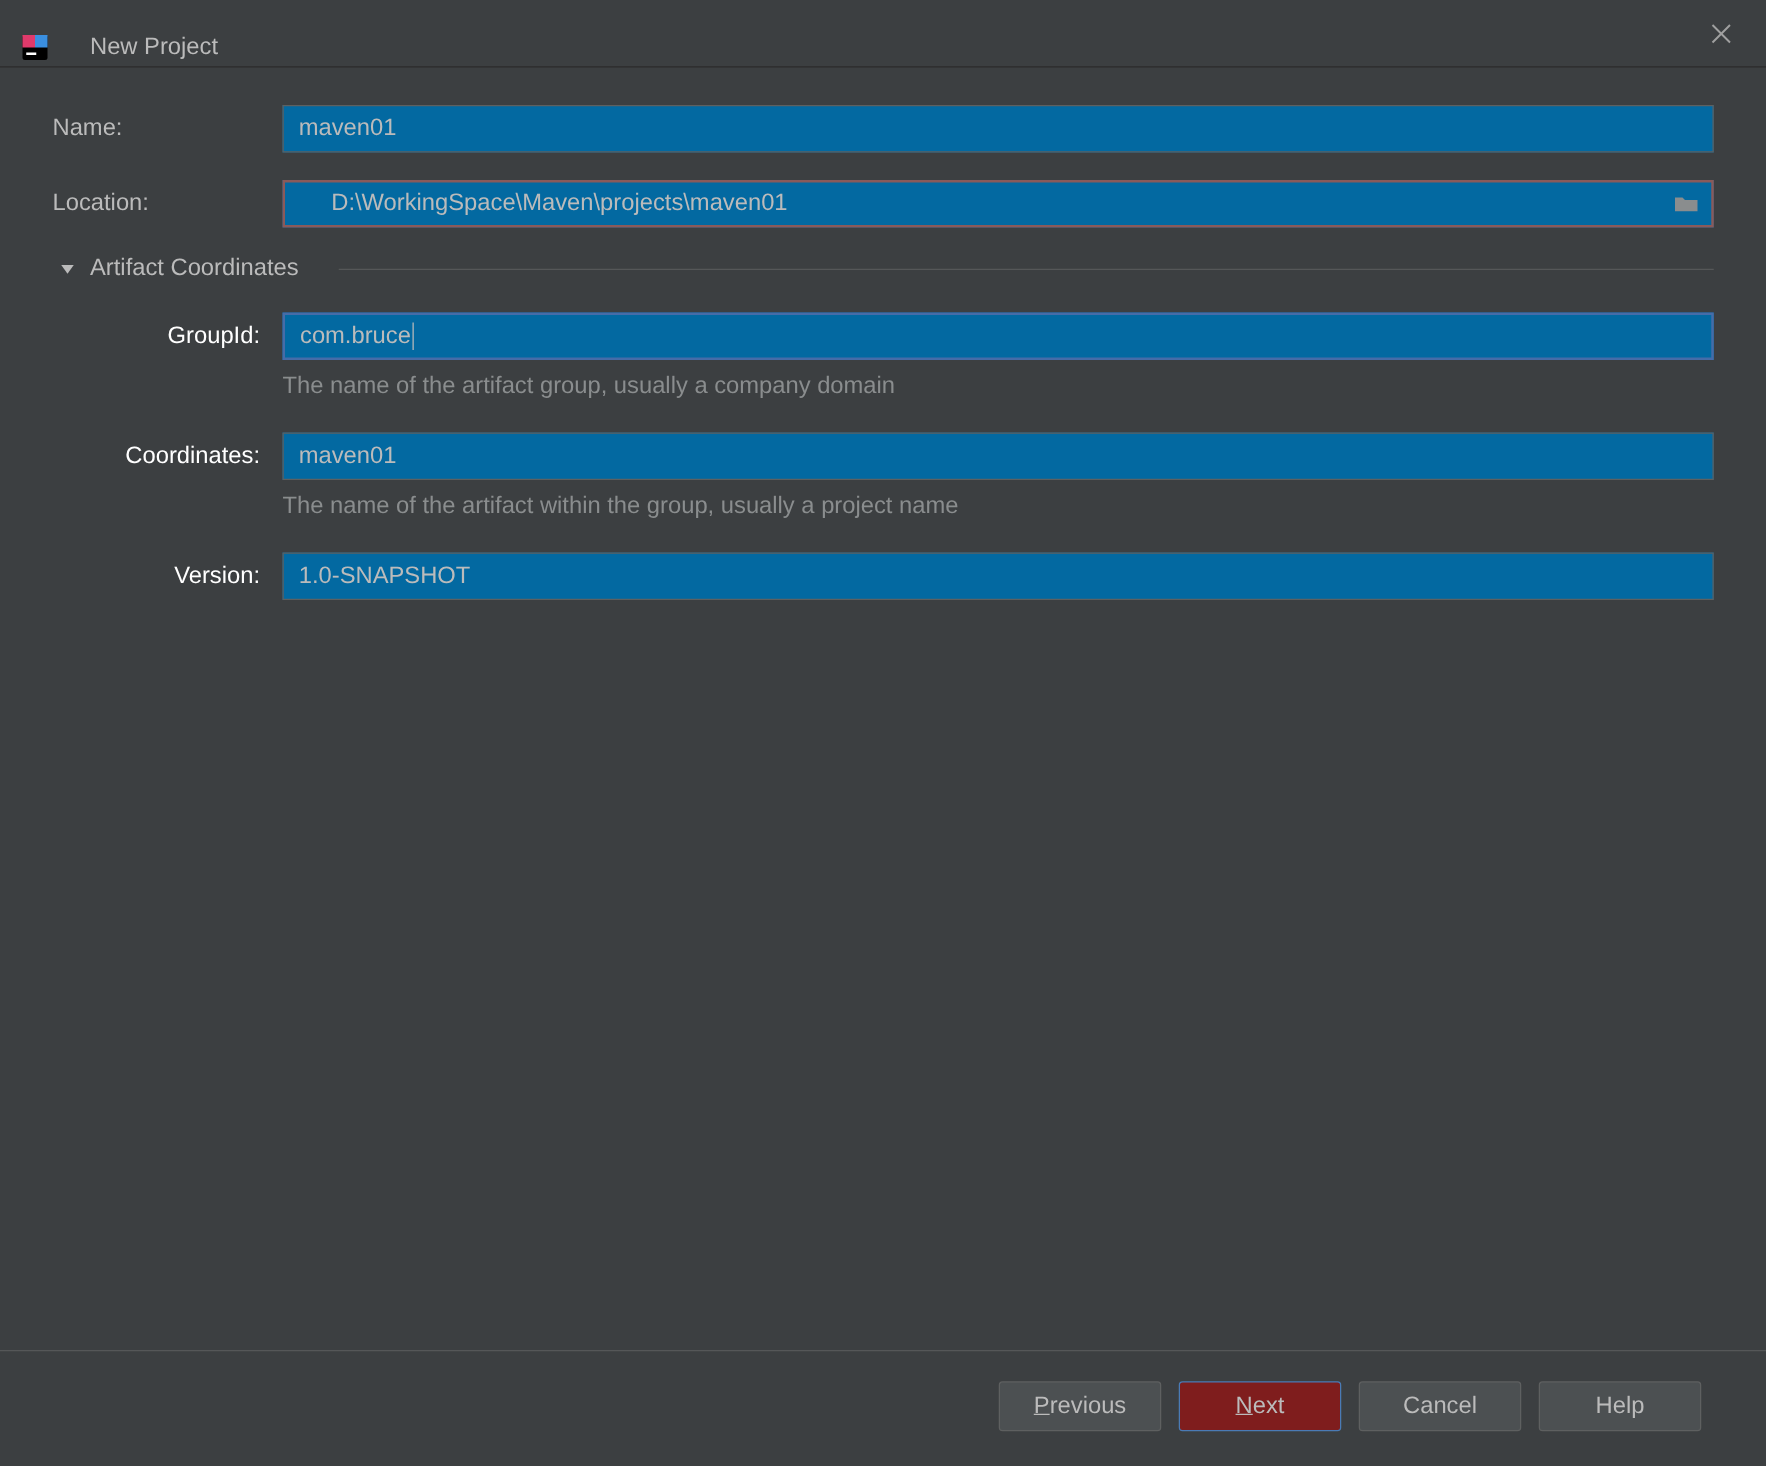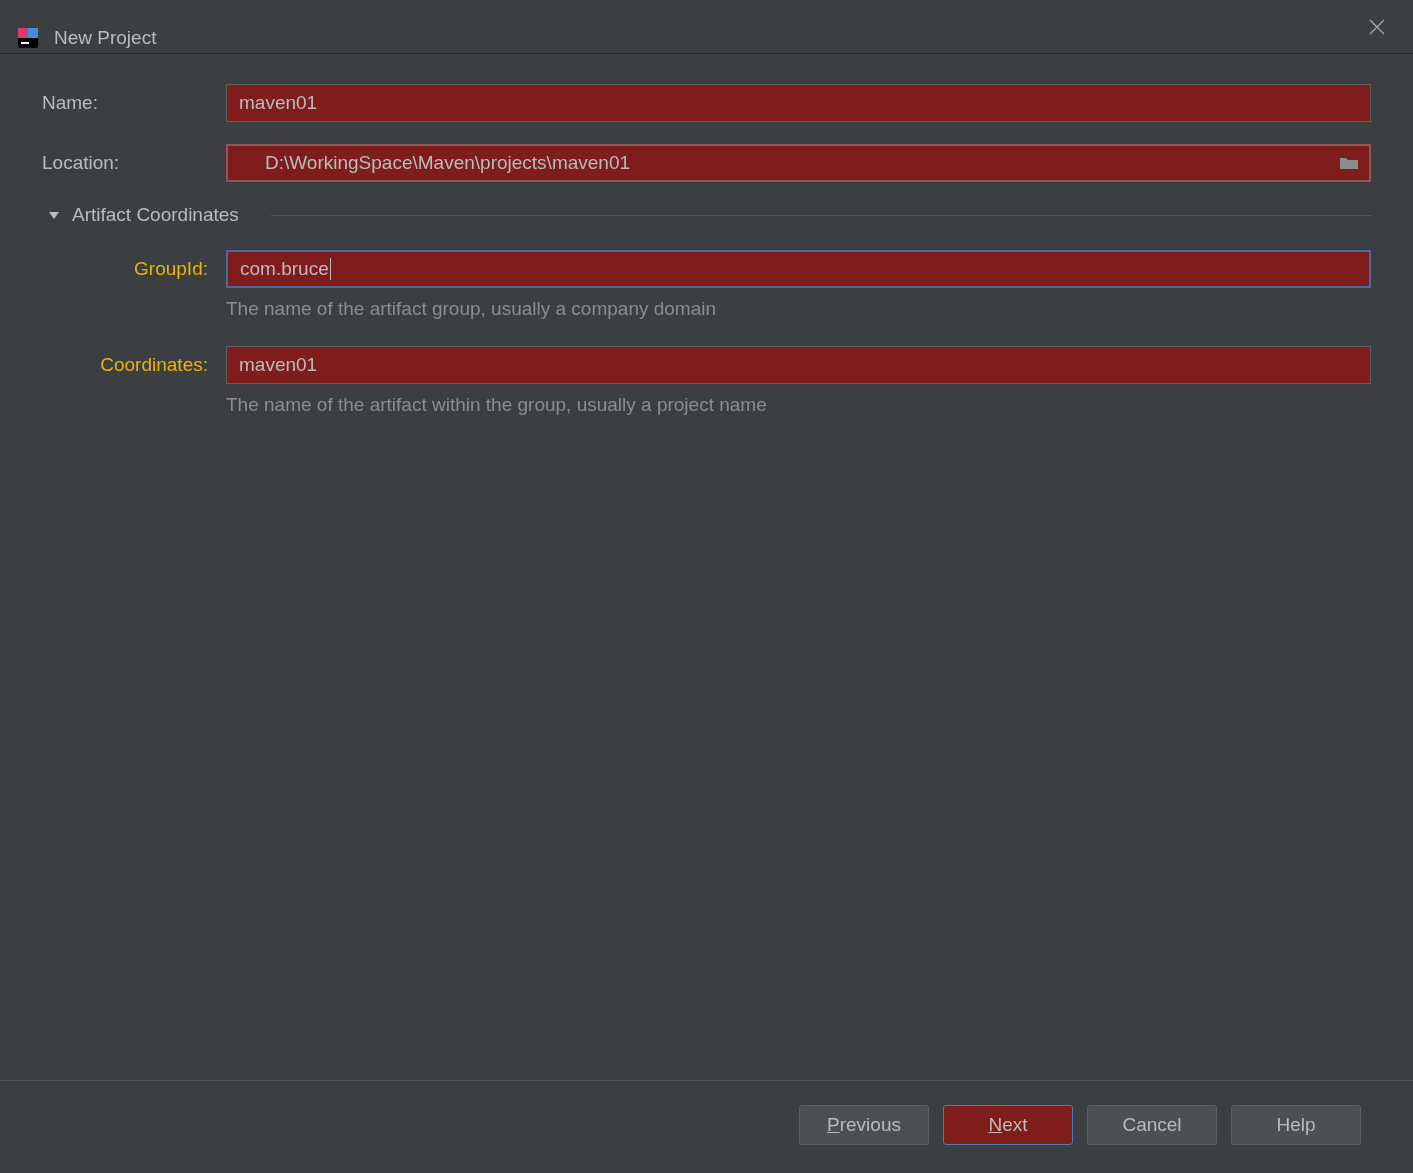--- a/index.html
+++ b/index.html
@@ -16,21 +16,21 @@
       display: flex;
       align-items: center;
       justify-content: space-between;
       padding: 8px 16px 8px 16px;
       height: 54px;
       border-bottom: 1px solid #2b2b2b;
     }
     .titlebar-left {
       display: flex;
       align-items: center;
-      gap: 14px;
+      gap: 32px;
       margin-top: 23px;
     }
     .app-icon {
       width: 24px;
       height: 24px;
       display: flex;
       align-items: center;
       justify-content: center;
     }
     .app-icon svg { width: 24px; height: 24px; }
@@ -57,34 +57,34 @@
     }
     .label {
       width: 184px;
       color: #bbbbbb;
       font-size: 19px;
       flex-shrink: 0;
     }
     .label-indent {
       width: 184px;
       padding-left: 56px;
-      color: #eab308;
+      color: #ffffff;
       font-size: 19px;
       flex-shrink: 0;
       display: flex;
       justify-content: flex-end;
       padding-right: 18px;
     }
     .input-wrap {
       flex: 1;
       position: relative;
     }
     .text-input {
       width: 100%;
-      background: #7f1d1d;
+      background: #0369a1;
       border: 1px solid #5e6060;
       padding: 7px 12px;
       color: #bbbbbb;
       font-size: 19px;
       outline: none;
       height: 38px;
     }
     .text-input.highlight-red {
       border: 2px solid #8a5a5a;
       padding-left: 37px;
@@ -238,20 +238,26 @@
   <div class="hint">The name of the artifact group, usually a company domain</div>
 
   <div class="form-row">
     <div class="label-indent">Coordinates:</div>
     <div class="input-wrap">
       <input class="text-input" type="text" value="maven01" style="">
     </div>
   </div>
   <div class="hint">The name of the artifact within the group, usually a project name</div>
 
+  <div class="form-row">
+    <div class="label-indent">Version:</div>
+    <div class="input-wrap">
+      <input class="text-input" type="text" value="1.0-SNAPSHOT" style="">
+    </div>
+  </div>
 
 </div>
 
 <div class="footer">
   <button class="btn">
     <span><span class="mnemonic">P</span><span>revious</span></span>
   </button>
   <button class="btn primary">
     <span><span class="mnemonic">N</span><span>ext</span></span>
   </button>

